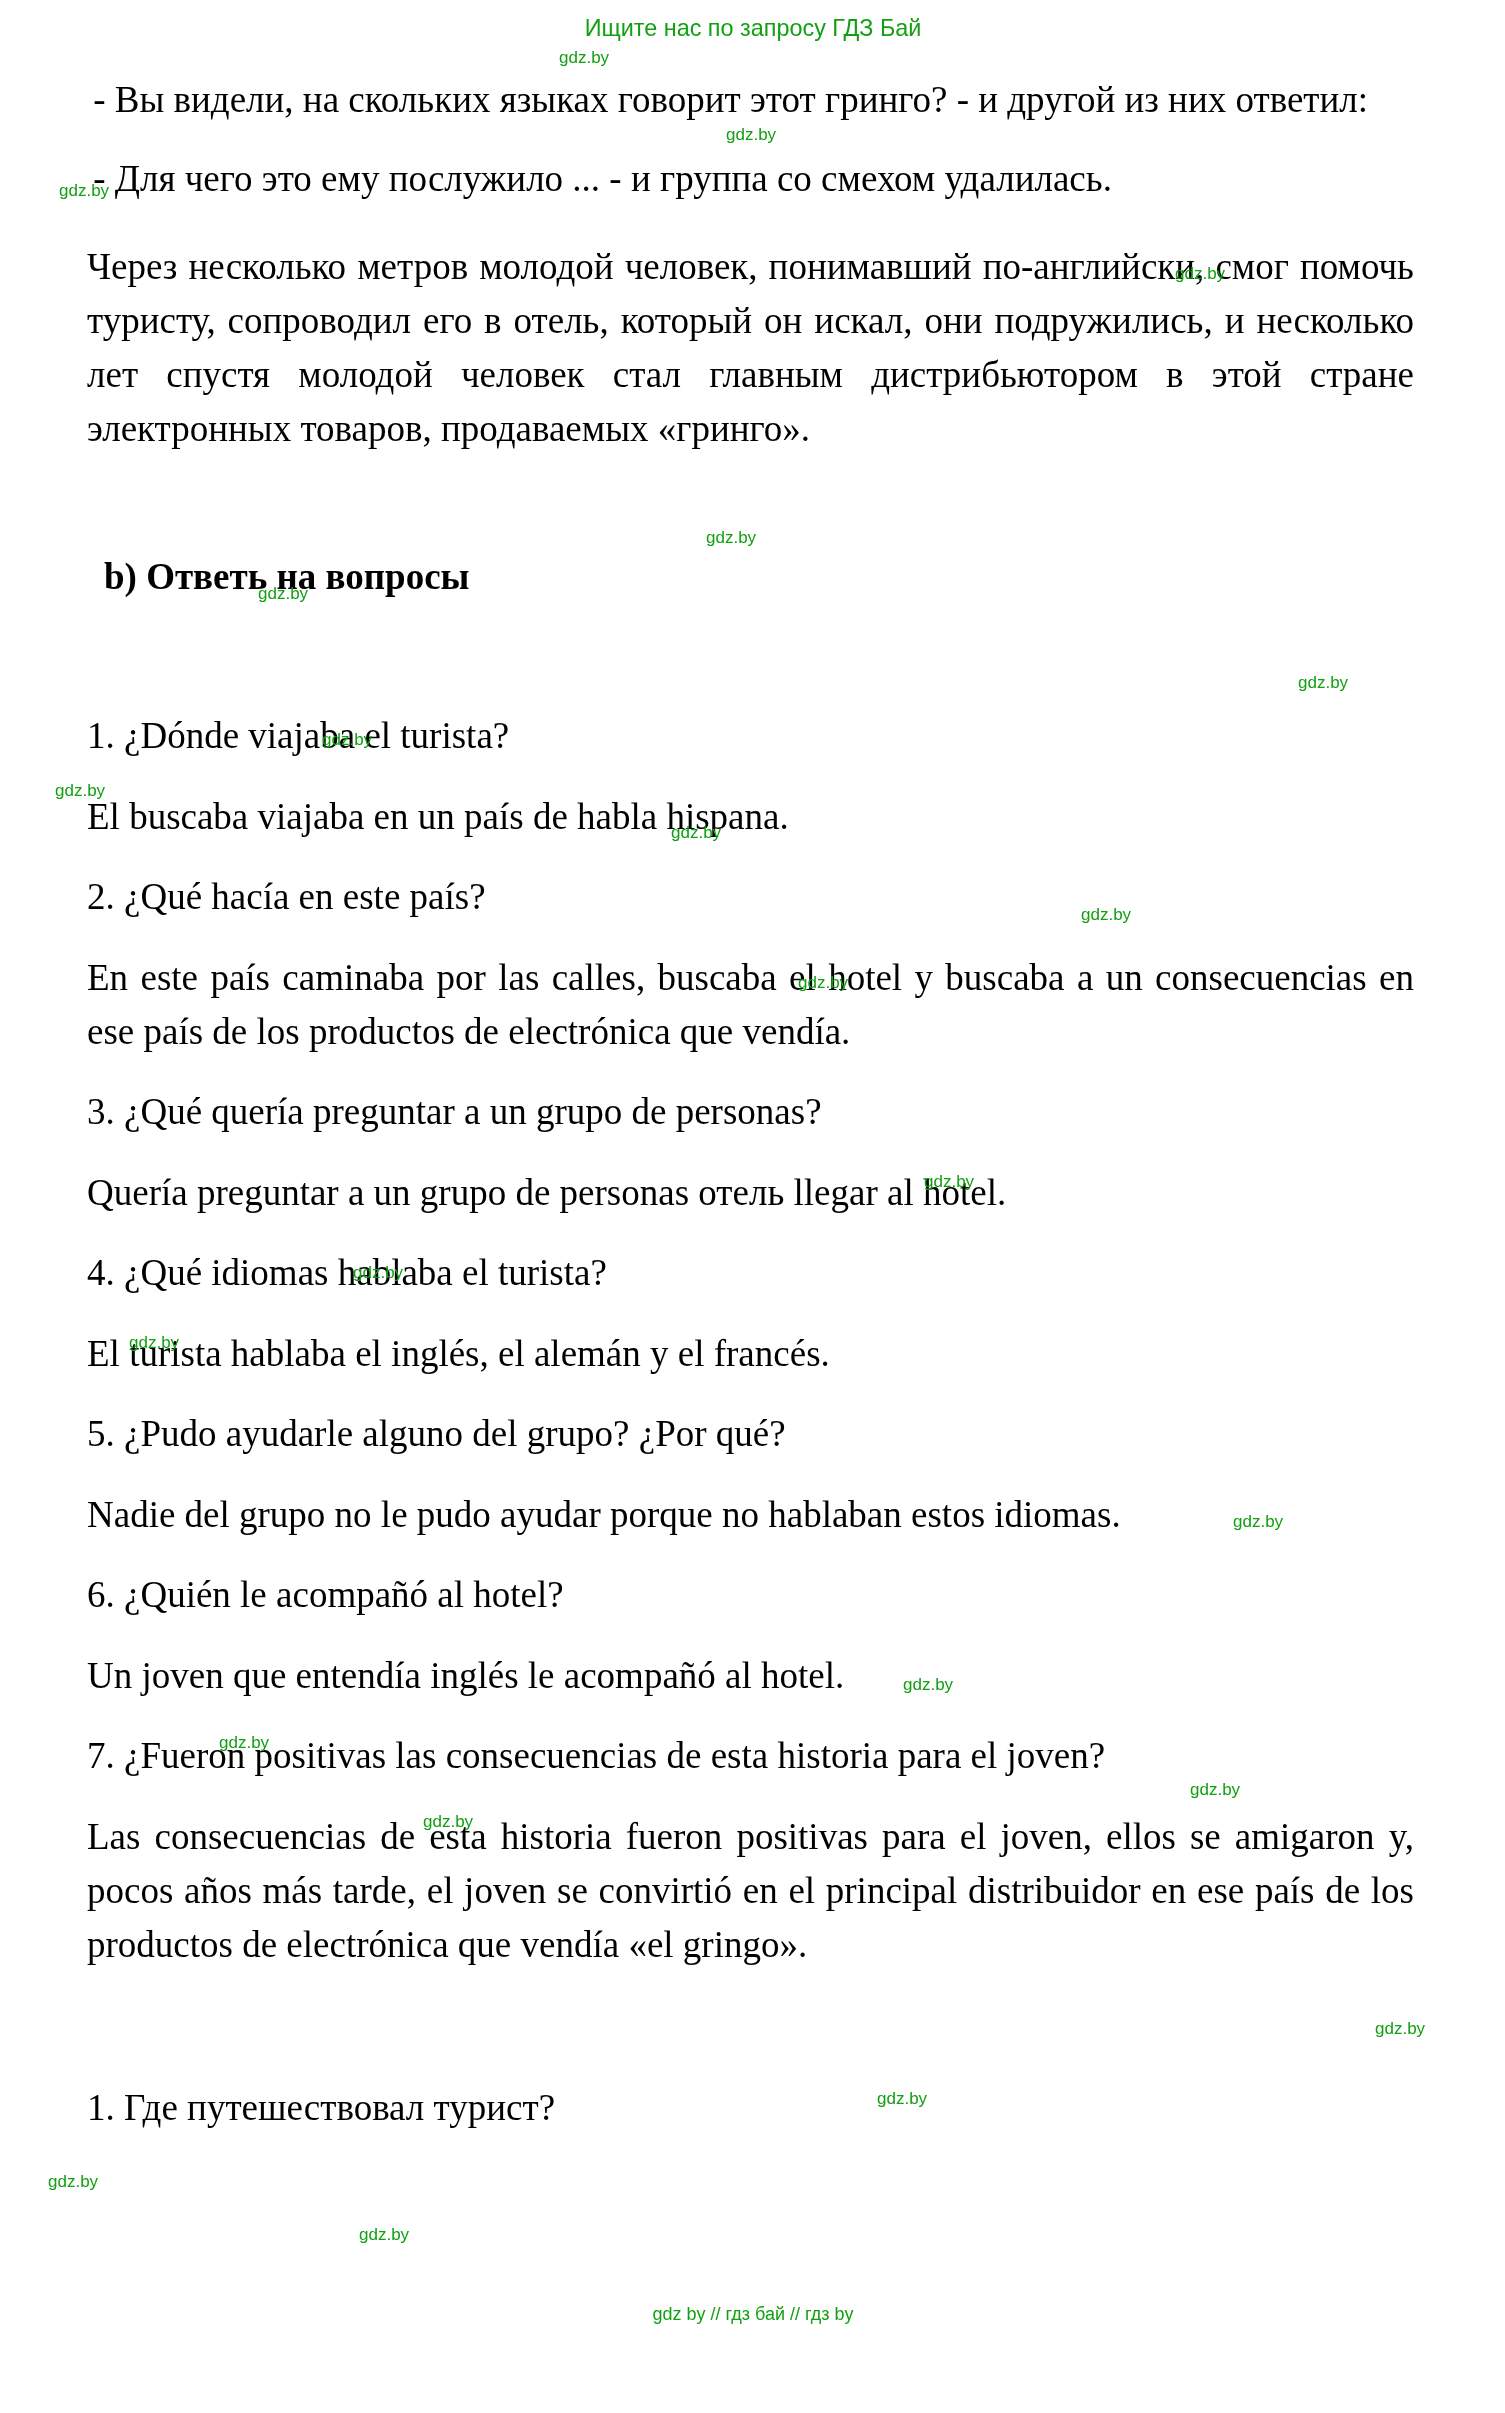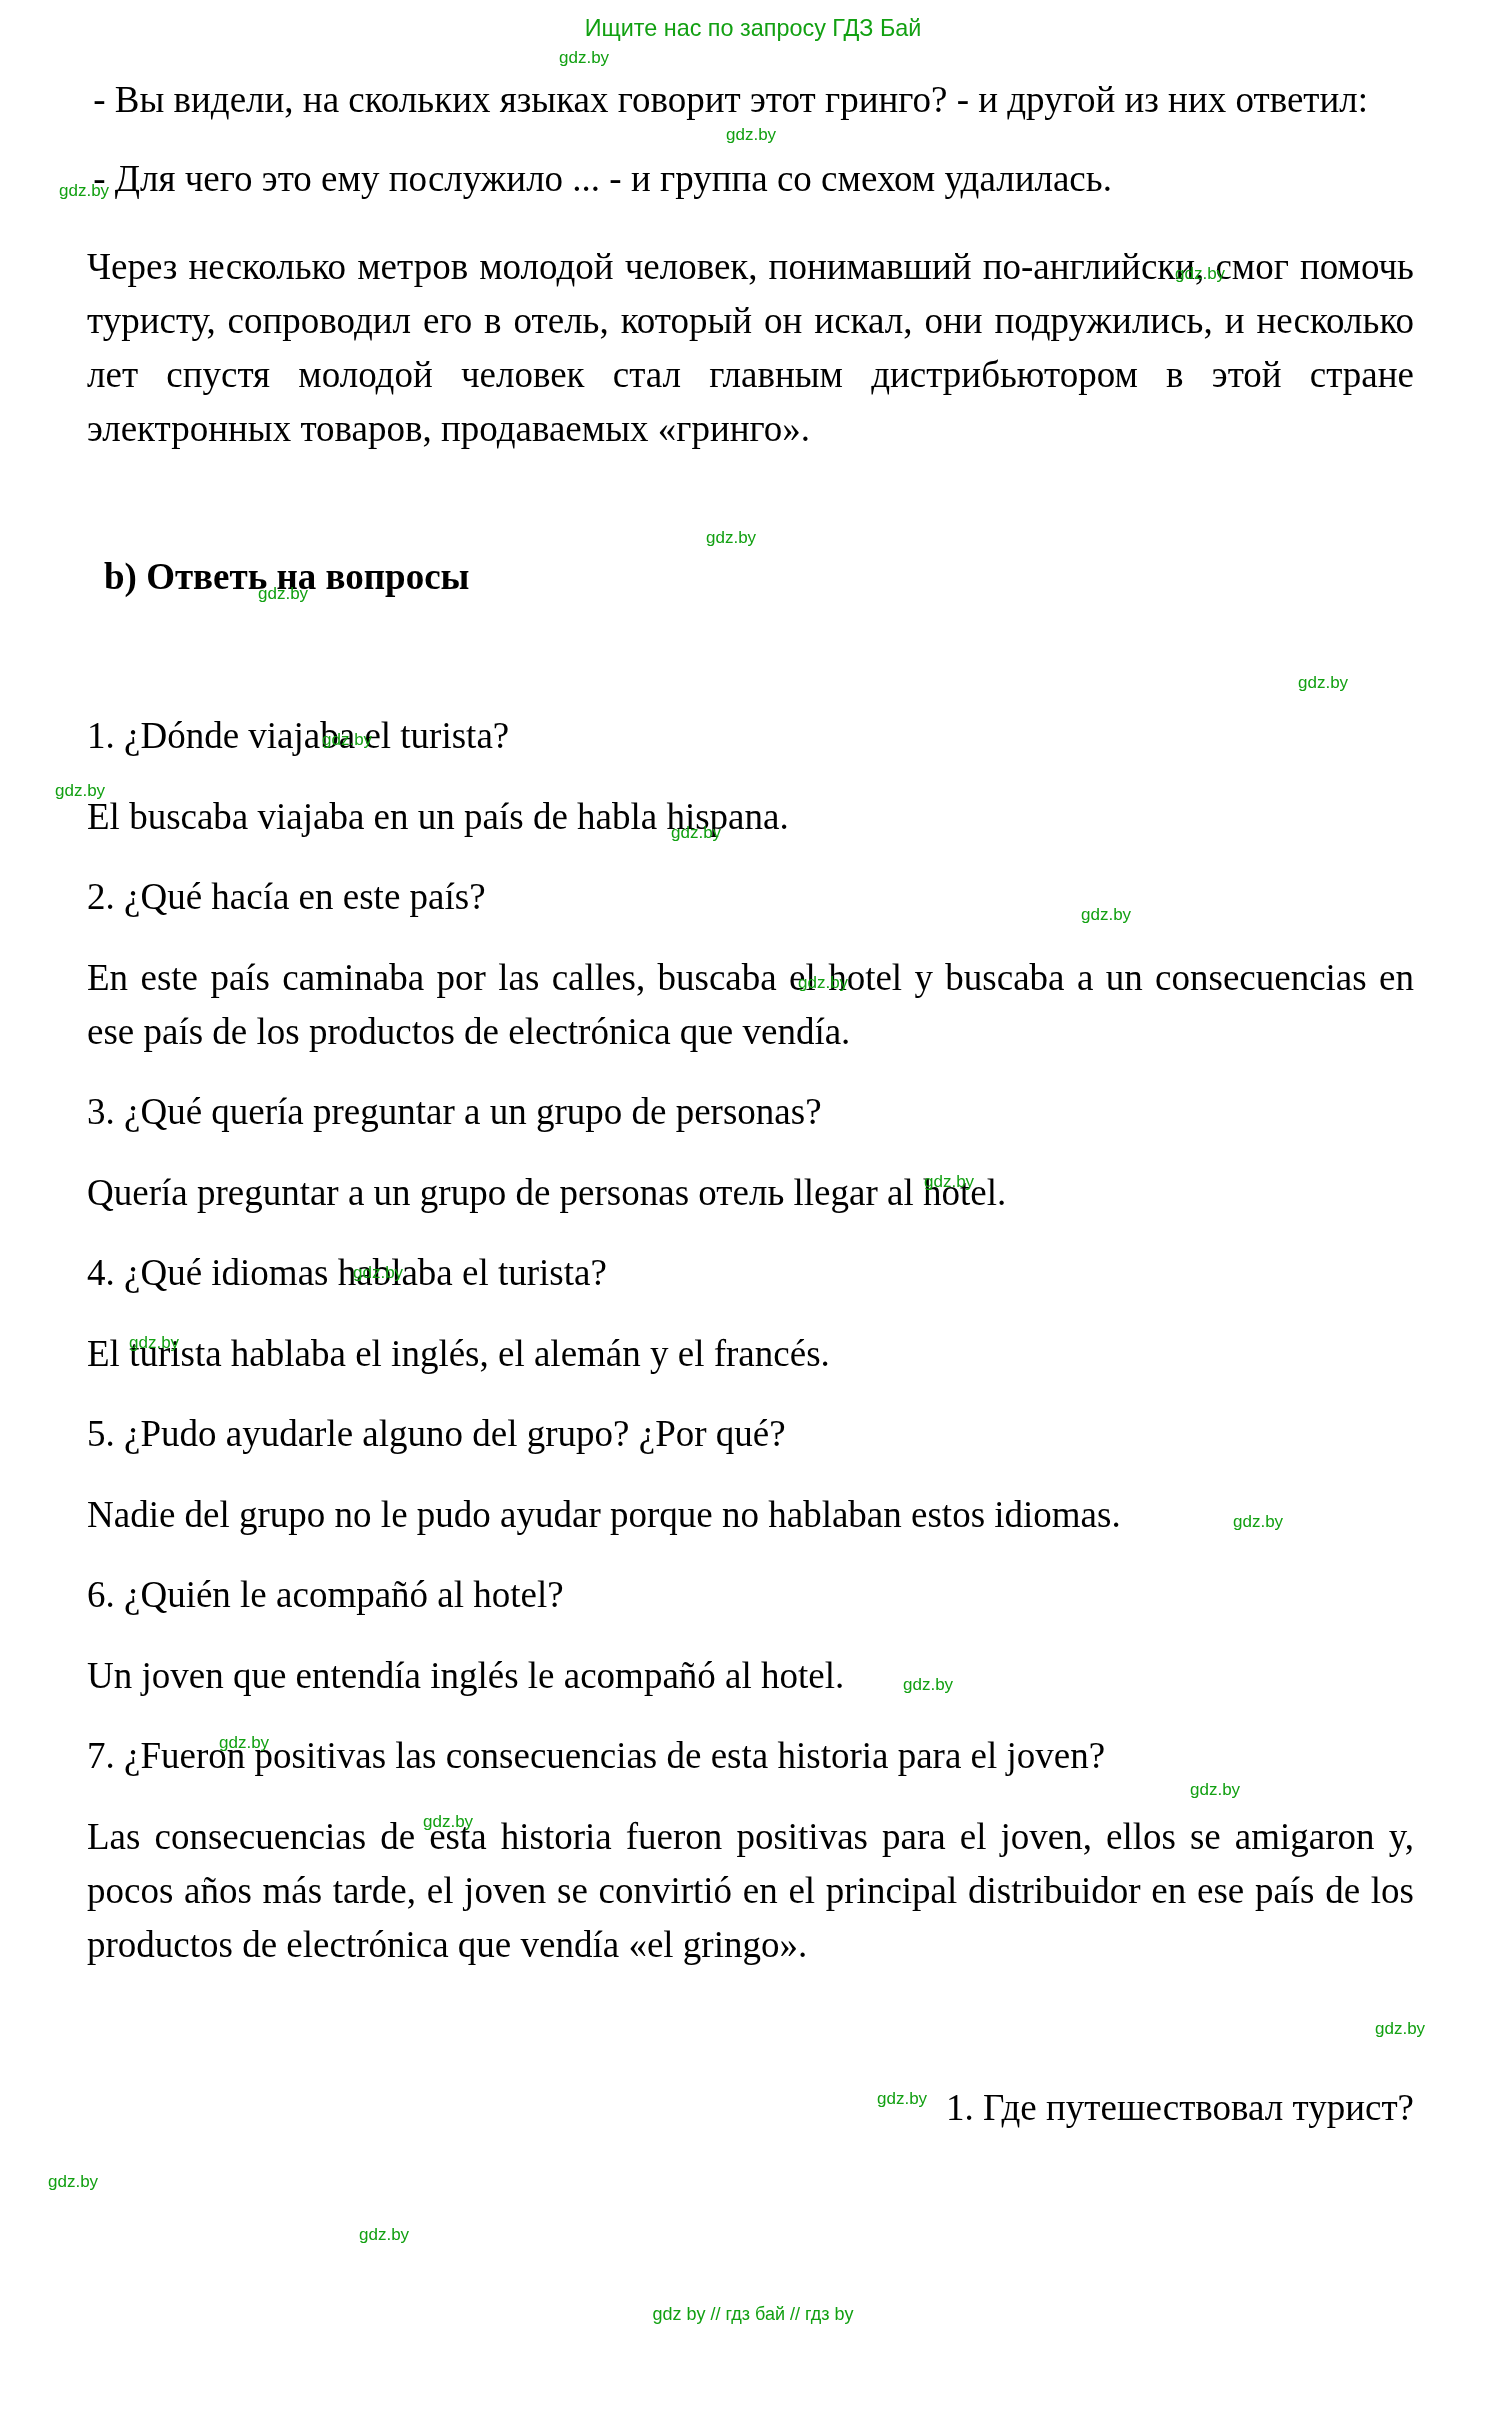--- a/index.html
+++ b/index.html
@@ -30,21 +30,21 @@
   p.dialogue { margin: 0 0 25px 0; padding-left: 6.2px; }
   p.story-par { margin-top: 34px; margin-bottom: 12px; text-align: justify; }
   h2.section-title {
     font-size: 37px;
     line-height: 54px;
     font-weight: bold;
     margin: 94px 0 0 17px;
   }
   .qa-list { margin-top: 105px; }
   p.just { text-align: justify; }
-  p.next-q { margin-top: 109px; margin-bottom: 0; text-align: right; }
+  p.next-q { margin-top: 109px; margin-bottom: 0; }
   .site-footer {
     position: absolute;
     left: 0;
     top: 2304px;
     width: 100%;
     text-align: center;
     font-family: "Liberation Sans", sans-serif;
     font-size: 18px;
     color: var(--green);
   }

